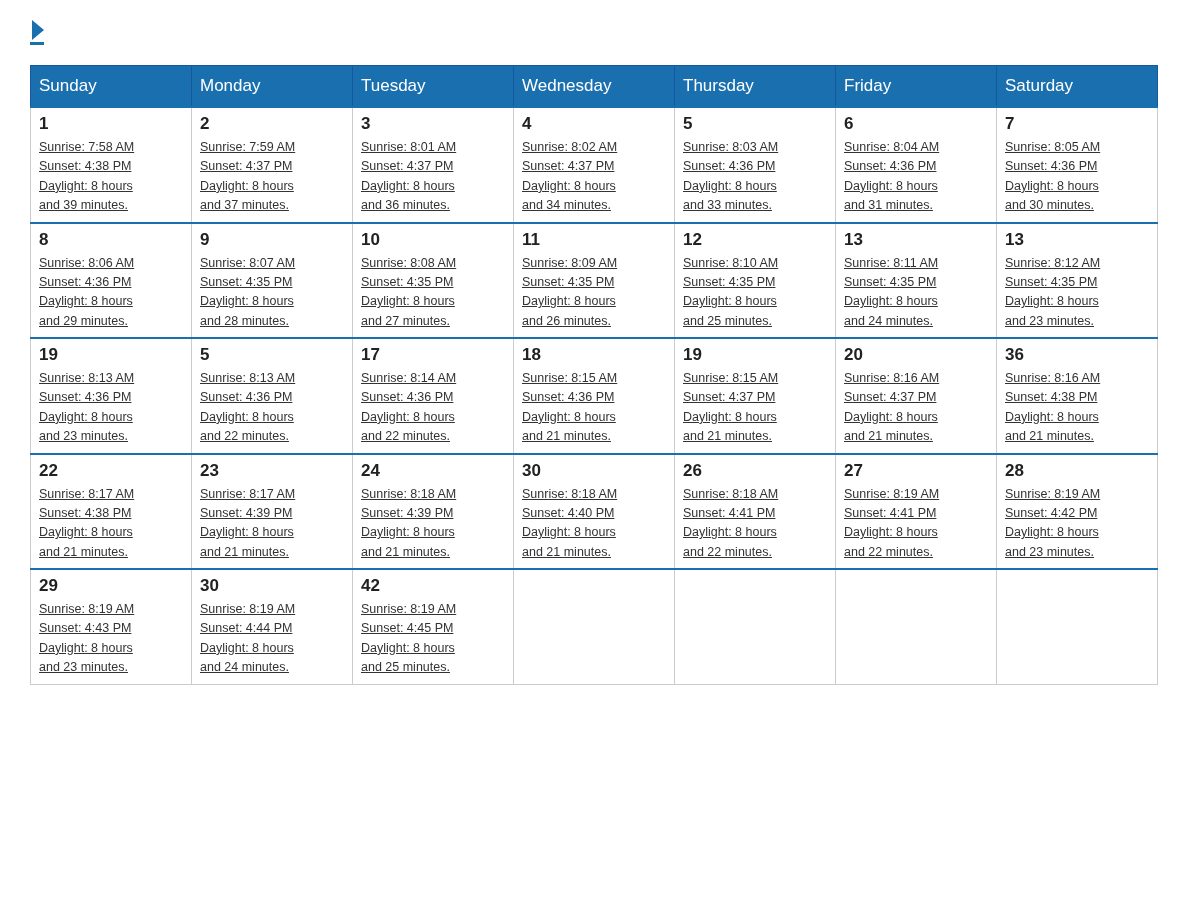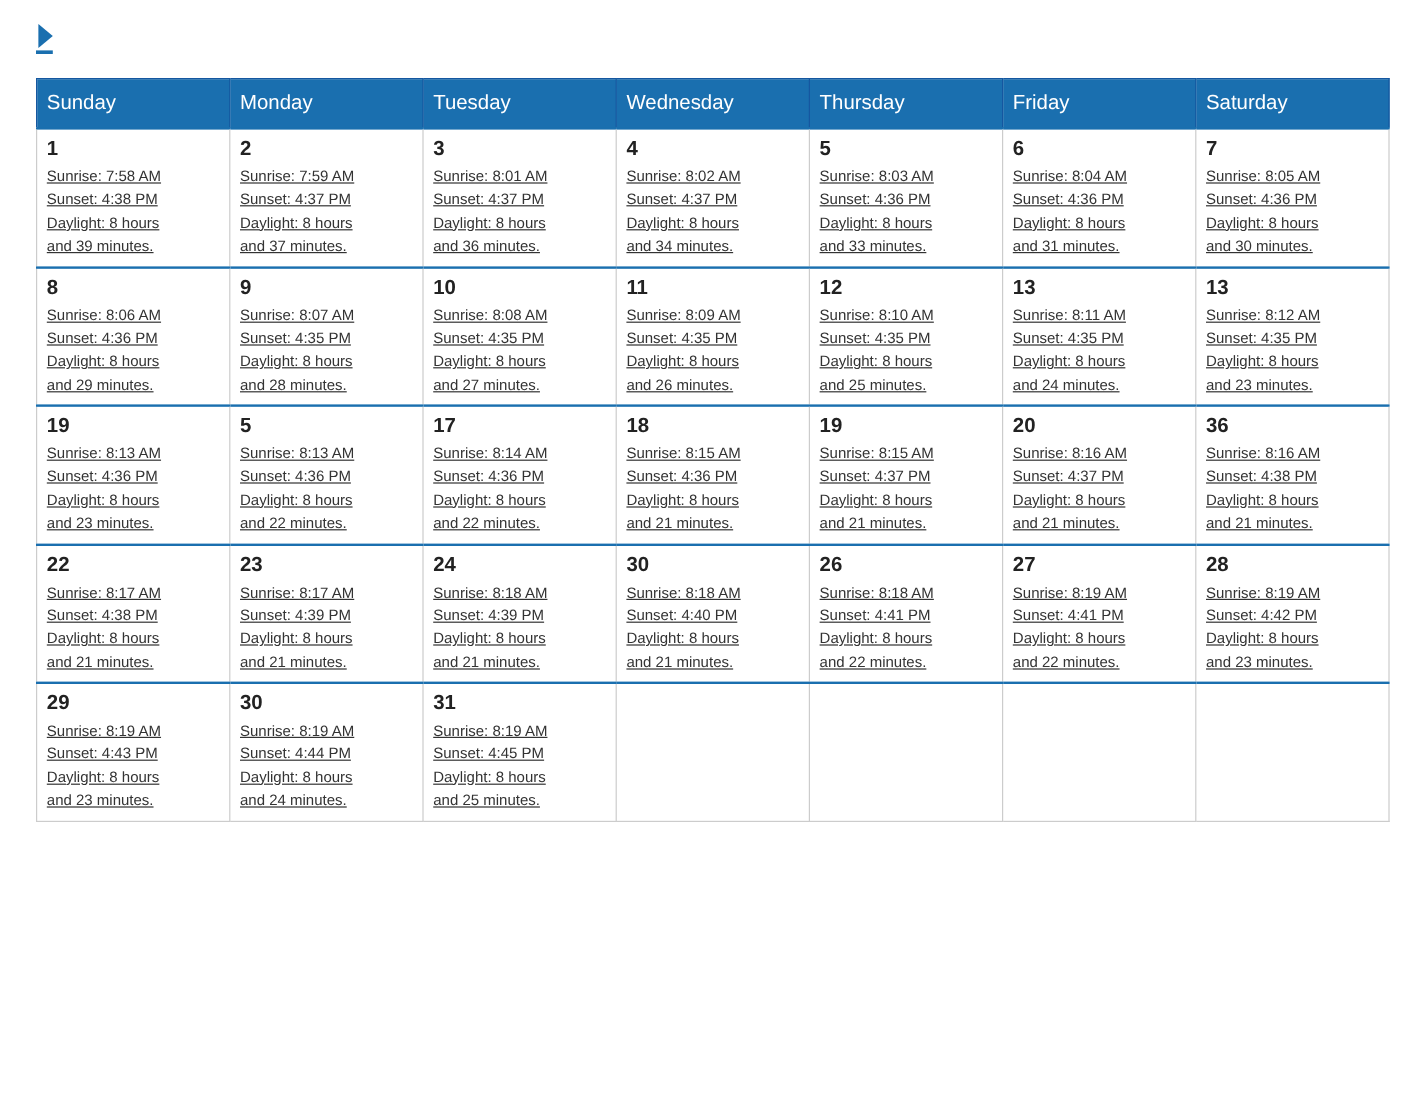--- a/index.html
+++ b/index.html
@@ -416,21 +416,21 @@
         <td>
         <span class="day-number">30</span>
         <div class="day-info">
           Sunrise: 8:19 AM<br>
           Sunset: 4:44 PM<br>
           Daylight: 8 hours<br>
           and 24 minutes.
         </div>
       </td>
         <td>
-        <span class="day-number">31</span>
+        <span class="day-number">42</span>
         <div class="day-info">
           Sunrise: 8:19 AM<br>
           Sunset: 4:45 PM<br>
           Daylight: 8 hours<br>
           and 25 minutes.
         </div>
       </td>
         <td class="empty-cell"></td>
         <td class="empty-cell"></td>
         <td class="empty-cell"></td>

